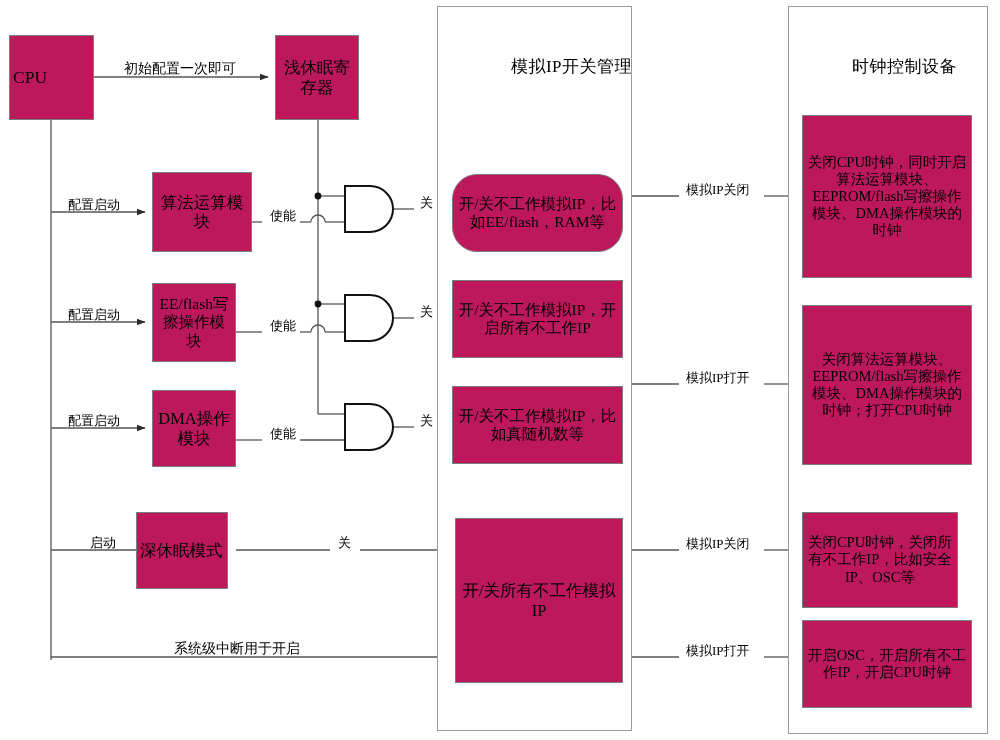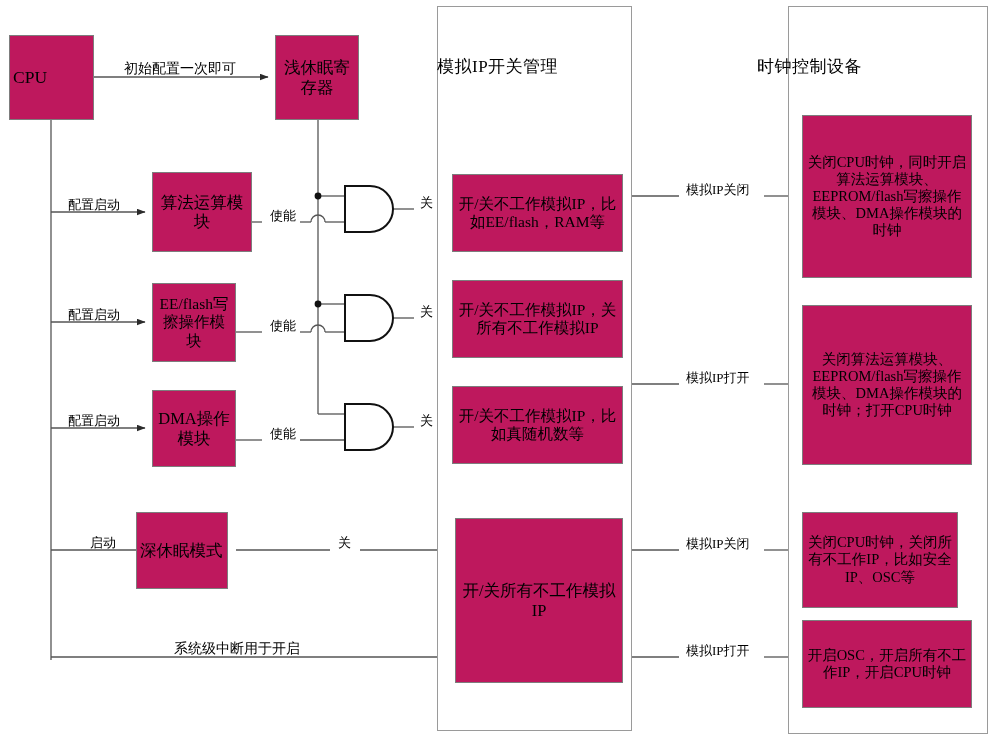--- a/index.html
+++ b/index.html
@@ -4,21 +4,21 @@
 <title>Analog IP Switch Management Diagram</title>
 <style>
   html,body{margin:0;padding:0;background:#ffffff;}
   body{width:1000px;height:740px;font-family:"Liberation Serif","DejaVu Serif",serif;color:#000;}
   #stage{position:relative;width:1000px;height:740px;overflow:hidden;background:#fff;}
   #wires{position:absolute;left:0;top:0;width:1000px;height:740px;}
   .box{position:absolute;box-sizing:border-box;border:1px solid #7d7d7d;background:#be185d;
        display:flex;align-items:center;justify-content:flex-start;text-align:center;line-height:1.18;}
   .boxtxt{display:block;padding:0 3px;}
   .container{position:absolute;box-sizing:border-box;border:1px solid #9a9a9a;background:#fff;}
-  .ctitle{position:absolute;text-align:left;font-size:17px;letter-spacing:.5px;}
+  .ctitle{position:absolute;text-align:right;font-size:17px;letter-spacing:.5px;}
   .wlabel{position:absolute;font-size:13px;white-space:nowrap;background:#fff;padding:0 2px;line-height:1;}
   .wlabel.big{font-size:14px;}
   .f14{font-size:14.5px;}
   .f15{font-size:15.5px;}
   .f16{font-size:16.5px;}
   .f17{font-size:17.5px;}
 </style>
 </head>
 <body>
 
@@ -129,26 +129,26 @@
   </div>
 
   <div class="box f16" style="left:152px;top:390px;width:84px;height:77px;">
     <span class="boxtxt">DMA操作模块</span>
   </div>
 
   <div class="box f16" style="left:136px;top:512px;width:92px;height:77px;">
     <span class="boxtxt">深休眠模式</span>
   </div>
 
-  <div class="box f15" style="left:452px;top:174px;width:171px;height:78px;">
+  <div class="box f15" style="left:452px;top:174px;width:171px;height:78px;border-radius:25px;">
     <span class="boxtxt">开/关不工作模拟IP，比如EE/flash，RAM等</span>
   </div>
 
   <div class="box f15" style="left:452px;top:280px;width:171px;height:78px;">
-    <span class="boxtxt">开/关不工作模拟IP，关所有不工作模拟IP</span>
+    <span class="boxtxt">开/关不工作模拟IP，开启所有不工作IP</span>
   </div>
 
   <div class="box f15" style="left:452px;top:386px;width:171px;height:78px;">
     <span class="boxtxt">开/关不工作模拟IP，比如真随机数等</span>
   </div>
 
   <div class="box f16" style="left:455px;top:518px;width:168px;height:165px;">
     <span class="boxtxt">开/关所有不工作模拟IP</span>
   </div>
 

